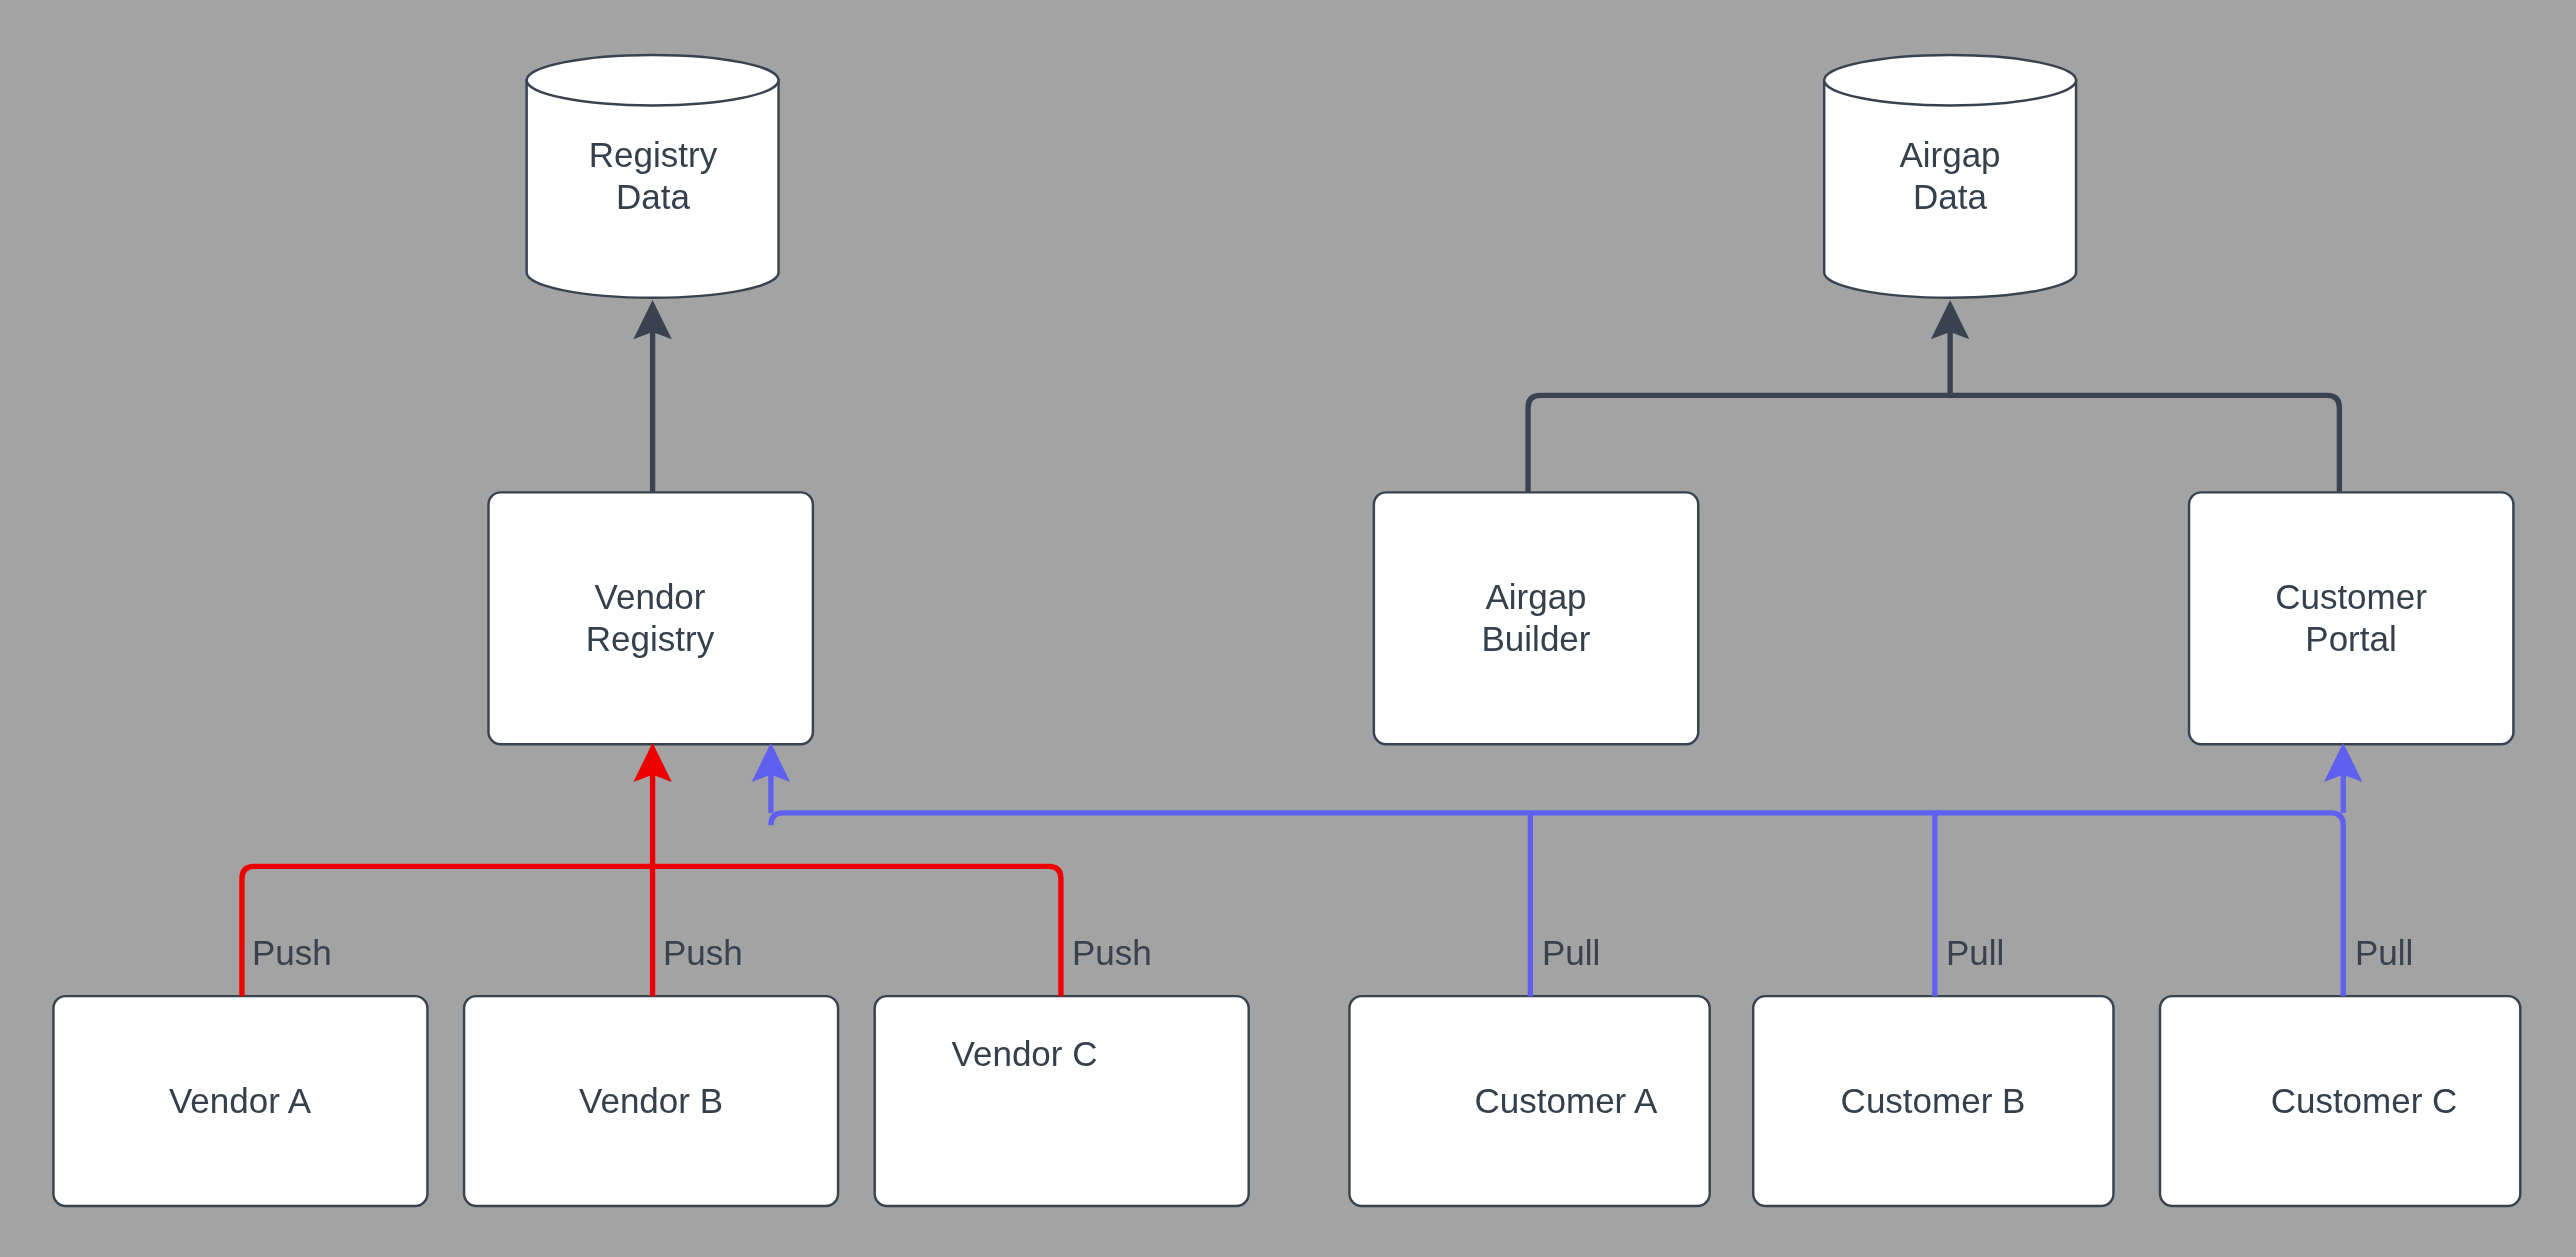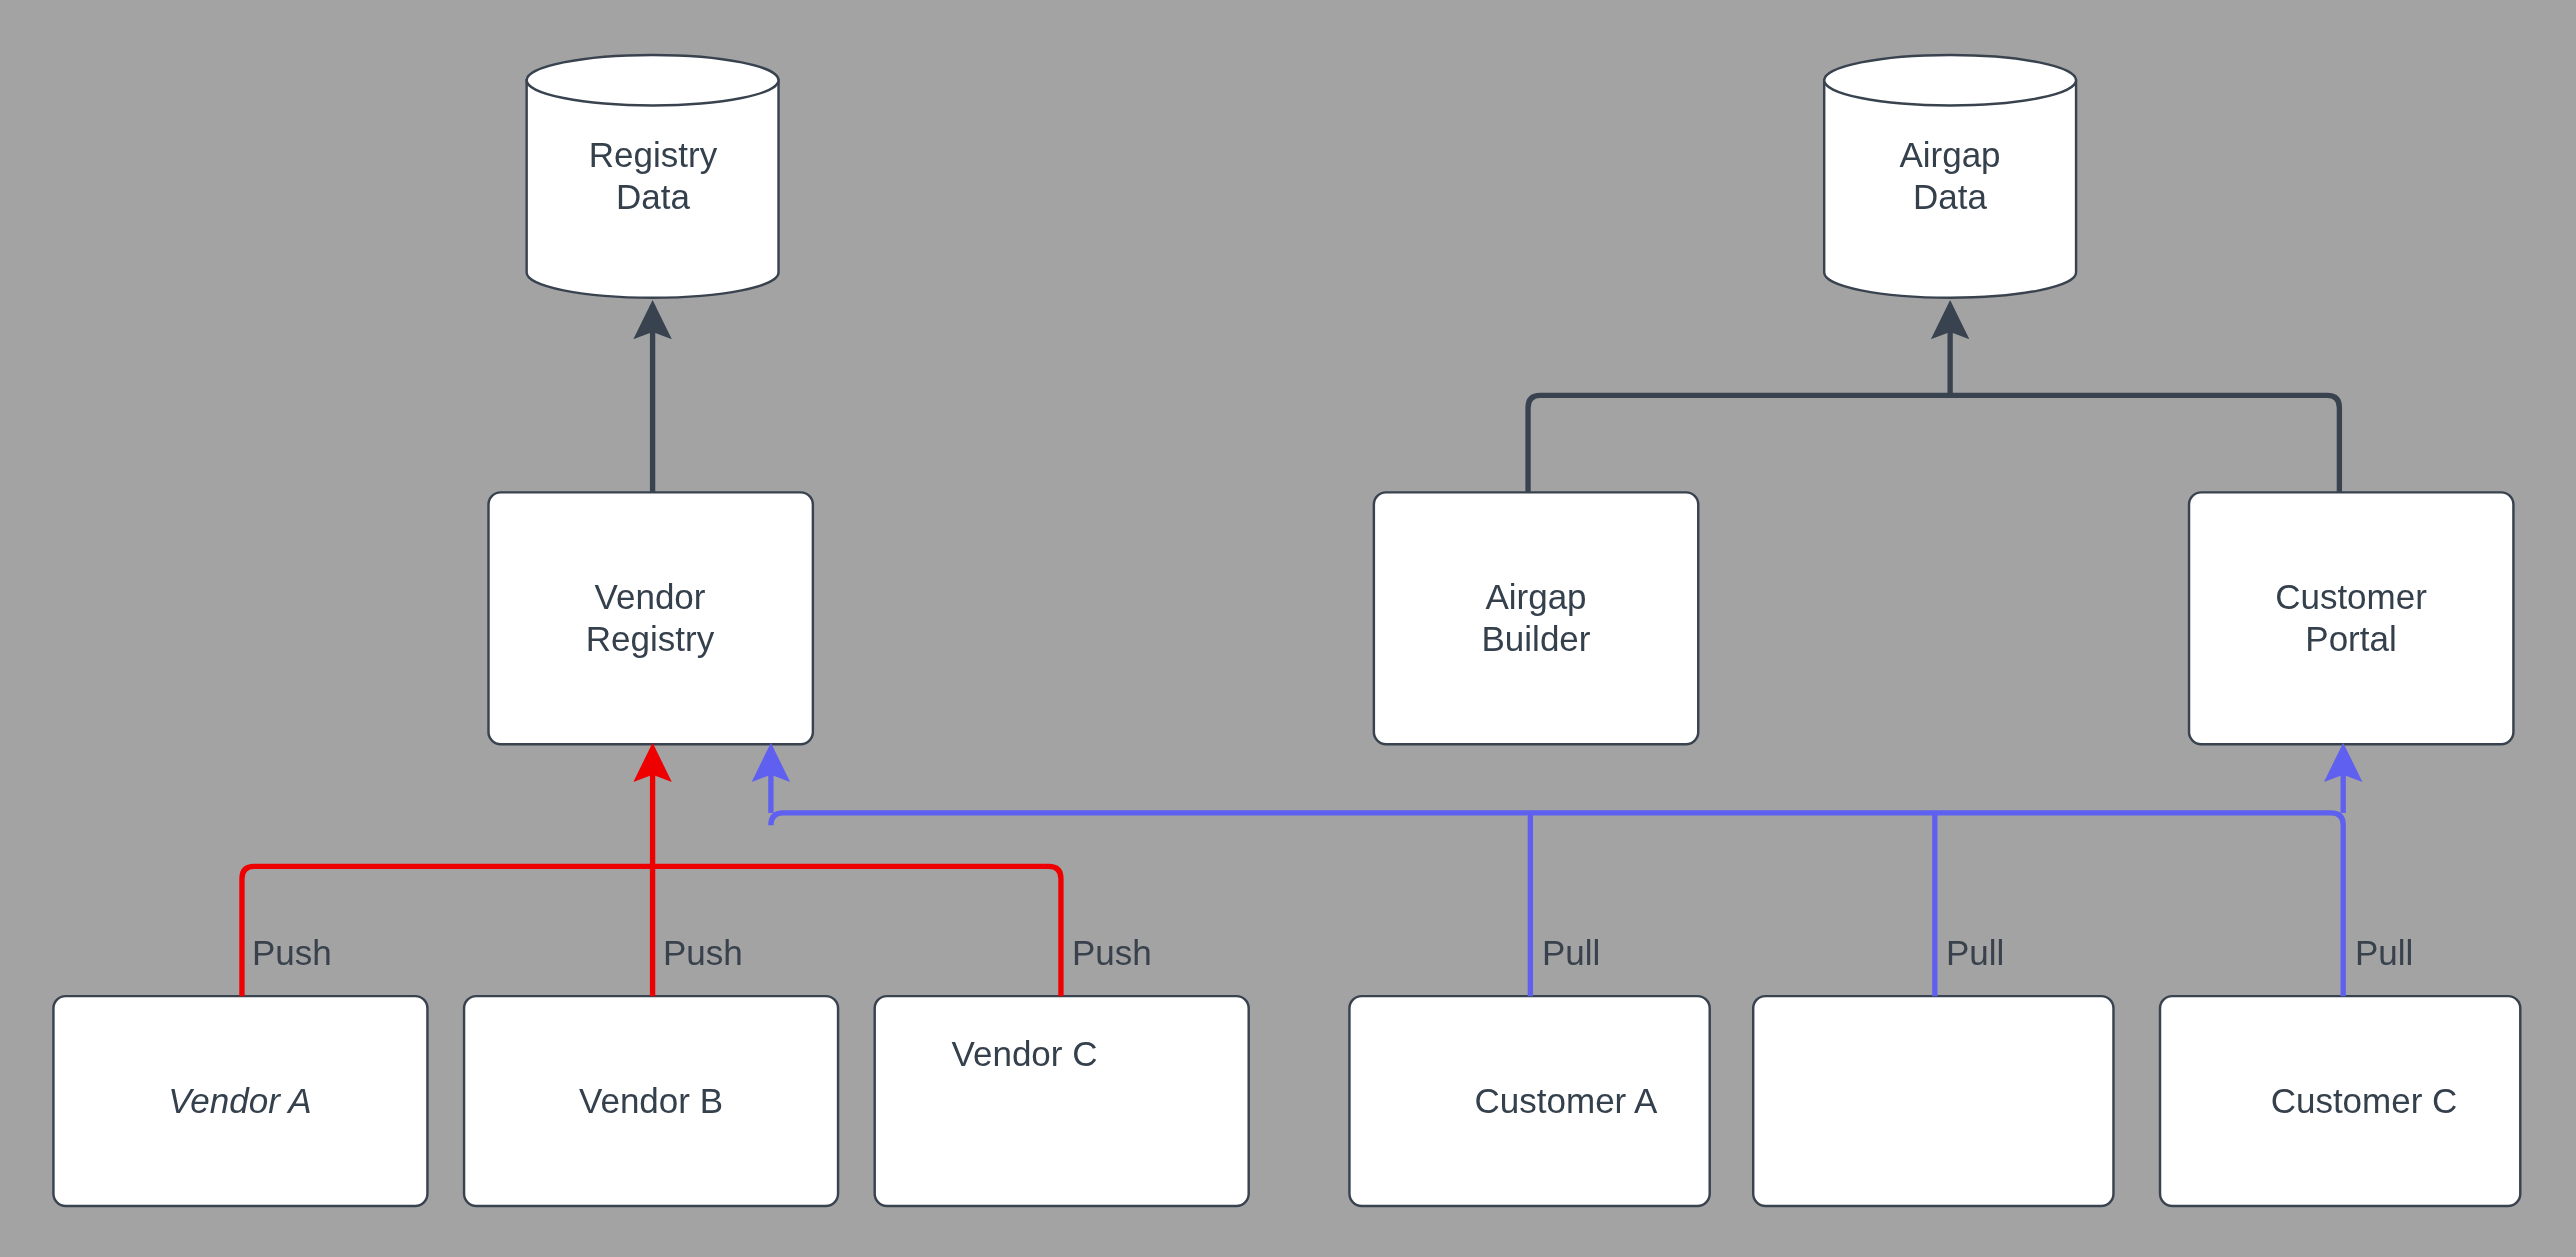--- a/index.html
+++ b/index.html
@@ -89,24 +89,25 @@
   <div class="node-label" style="left:1824px;top:80px;width:252px;height:192px;">Airgap
 Data</div>
 
   <div class="node-label" style="left:488px;top:492px;width:324px;height:252px;">Vendor
 Registry</div>
   <div class="node-label" style="left:1374px;top:492px;width:324px;height:252px;">Airgap
 Builder</div>
   <div class="node-label" style="left:2189px;top:492px;width:324px;height:252px;">Customer
 Portal</div>
 
-  <div class="node-label" style="left:53px;top:996px;width:374px;height:210px;font-style:italic;">Vendor A</div>
+  <div class="node-label" style="left:53px;top:996px;width:374px;height:210px;">Vendor A</div>
   <div class="node-label" style="left:464px;top:996px;width:374px;height:210px;">Vendor B</div>
   <div class="node-label" style="left:875px;top:949px;width:299px;height:210px;">Vendor C</div>
   <div class="node-label" style="left:1349px;top:996px;width:360px;height:210px;padding-left:37px;">Customer A</div>
+  <div class="node-label" style="left:1753px;top:996px;width:360px;height:210px;">Customer B</div>
   <div class="node-label" style="left:2160px;top:996px;width:360px;height:210px;padding-left:24px;">Customer C</div>
 
   <div class="edge-label" style="left:252px;top:933px;">Push</div>
   <div class="edge-label" style="left:663px;top:933px;">Push</div>
   <div class="edge-label" style="left:1072px;top:933px;">Push</div>
   <div class="edge-label" style="left:1542px;top:933px;">Pull</div>
   <div class="edge-label" style="left:1946px;top:933px;">Pull</div>
   <div class="edge-label" style="left:2355px;top:933px;">Pull</div>
 
 </div>

